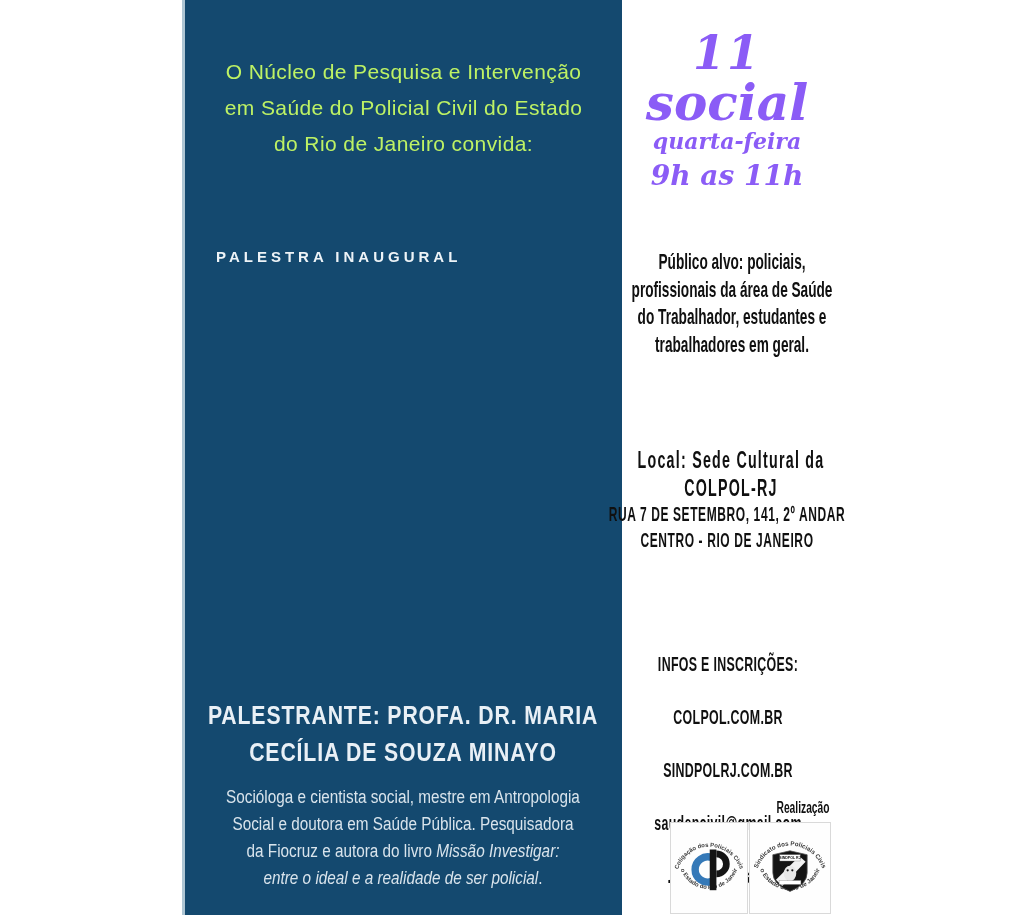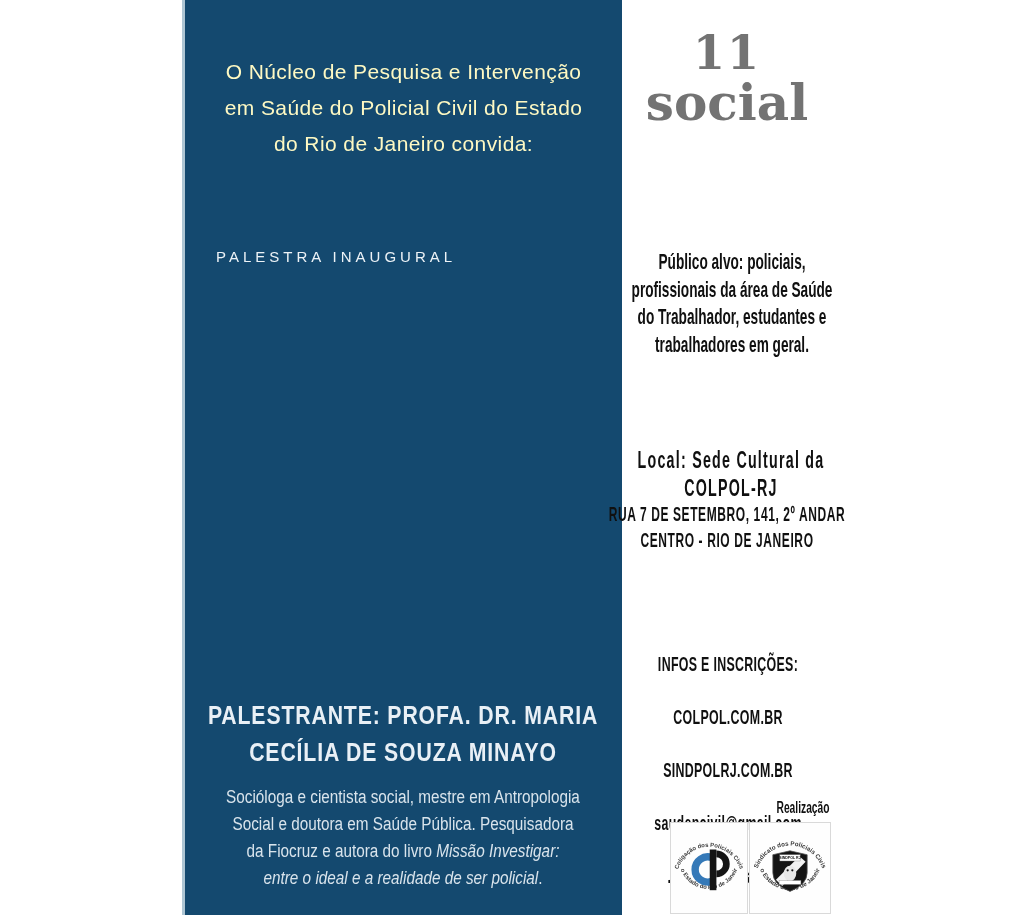--- a/index.html
+++ b/index.html
@@ -2,41 +2,41 @@
 <html><head>
 <meta charset="utf-8">
 <style>
   html,body{margin:0;padding:0;background:#ffffff;}
   .poster{position:relative;width:1024px;height:915px;background:#ffffff;overflow:hidden;
           font-family:"Liberation Sans", sans-serif;}
 
   
   .blue-panel{position:absolute;left:185px;top:0;width:437px;height:915px;
               background:#14496F;border-left:3px solid #AFC6D4;box-sizing:content-box;margin-left:-3px;}
-  .invite{position:absolute;top:54px;left:0;right:0;text-align:center;color:#fef9c3;
+  .invite{position:absolute;top:54px;left:0;right:0;text-align:center;color:#bef264;
           font-size:21px;line-height:36px;white-space:pre-line;letter-spacing:.4px;}
   .kicker{position:absolute;top:248px;left:31px;color:#EDF3F7;font-size:15px;
-          font-weight:normal;letter-spacing:4px;}
+          font-weight:bold;letter-spacing:4px;}
   .title{position:absolute;top:288px;left:31px;}
   .title .line{font-family:"DejaVu Sans", sans-serif;font-weight:bold;color:#F5F9FB;
                font-size:62px;line-height:76px;letter-spacing:1px;white-space:nowrap;
                transform:scaleX(0.59);transform-origin:left center;}
   .speaker{position:absolute;top:697px;left:-32px;width:500px;text-align:center;color:#E9F0F6;
            font-size:25px;line-height:37px;font-weight:bold;letter-spacing:1px;white-space:pre;
            transform:scaleX(0.85);transform-origin:center top;}
   .bio{position:absolute;top:784px;left:-42px;width:520px;text-align:center;color:#D9E4EC;
        font-size:18px;line-height:27px;white-space:pre-line;
        transform:scaleX(0.85);transform-origin:center top;}
   .bio .italic{font-style:italic;}
 
   
   .right-col{position:absolute;left:622px;top:0;width:402px;height:915px;color:#101010;}
 
   .date-block{position:absolute;left:5px;top:28px;width:200px;text-align:center;
-              font-family:"DejaVu Serif", serif;font-weight:bold;color:#737373;}
+              font-family:"DejaVu Serif", serif;font-weight:bold;color:#8b5cf6;font-style:italic;}
   .date-day{font-size:46px;line-height:50px;letter-spacing:2px;}
   .date-month{font-size:50px;line-height:50px;}
   .date-weekday{font-size:22px;line-height:27px;}
   .date-time{font-size:28px;line-height:32px;margin-top:5px;}
 
   .cond{font-weight:bold;white-space:pre-line;text-align:center;transform-origin:center top;}
   .audience{position:absolute;left:-90px;top:248px;width:400px;font-size:22px;line-height:27.5px;
             transform:scaleX(0.62);}
   .loc-main{position:absolute;left:-91px;top:446px;width:400px;font-size:23px;line-height:28px;
             letter-spacing:2px;transform:scaleX(0.62);}
@@ -74,20 +74,22 @@
 Social e doutora em Saúde Pública. Pesquisadora
 da Fiocruz e autora do livro </span><span class="italic">Missão Investigar:
 entre o ideal e a realidade de ser policial</span><span>.</span></div>
   </div>
 
   <div class="right-col">
 
     <div class="date-block">
       <div class="date-day">11</div>
       <div class="date-month">social</div>
+      <div class="date-weekday">quarta-feira</div>
+      <div class="date-time">9h as 11h</div>
     </div>
 
     <div class="cond audience">Público alvo: policiais,
 profissionais da área de Saúde
 do Trabalhador, estudantes e
 trabalhadores em geral.</div>
 
     <div class="cond loc-main">Local: Sede Cultural da
 COLPOL-RJ</div>
     <div class="cond loc-addr">RUA 7 DE SETEMBRO, 141, 2º ANDAR

